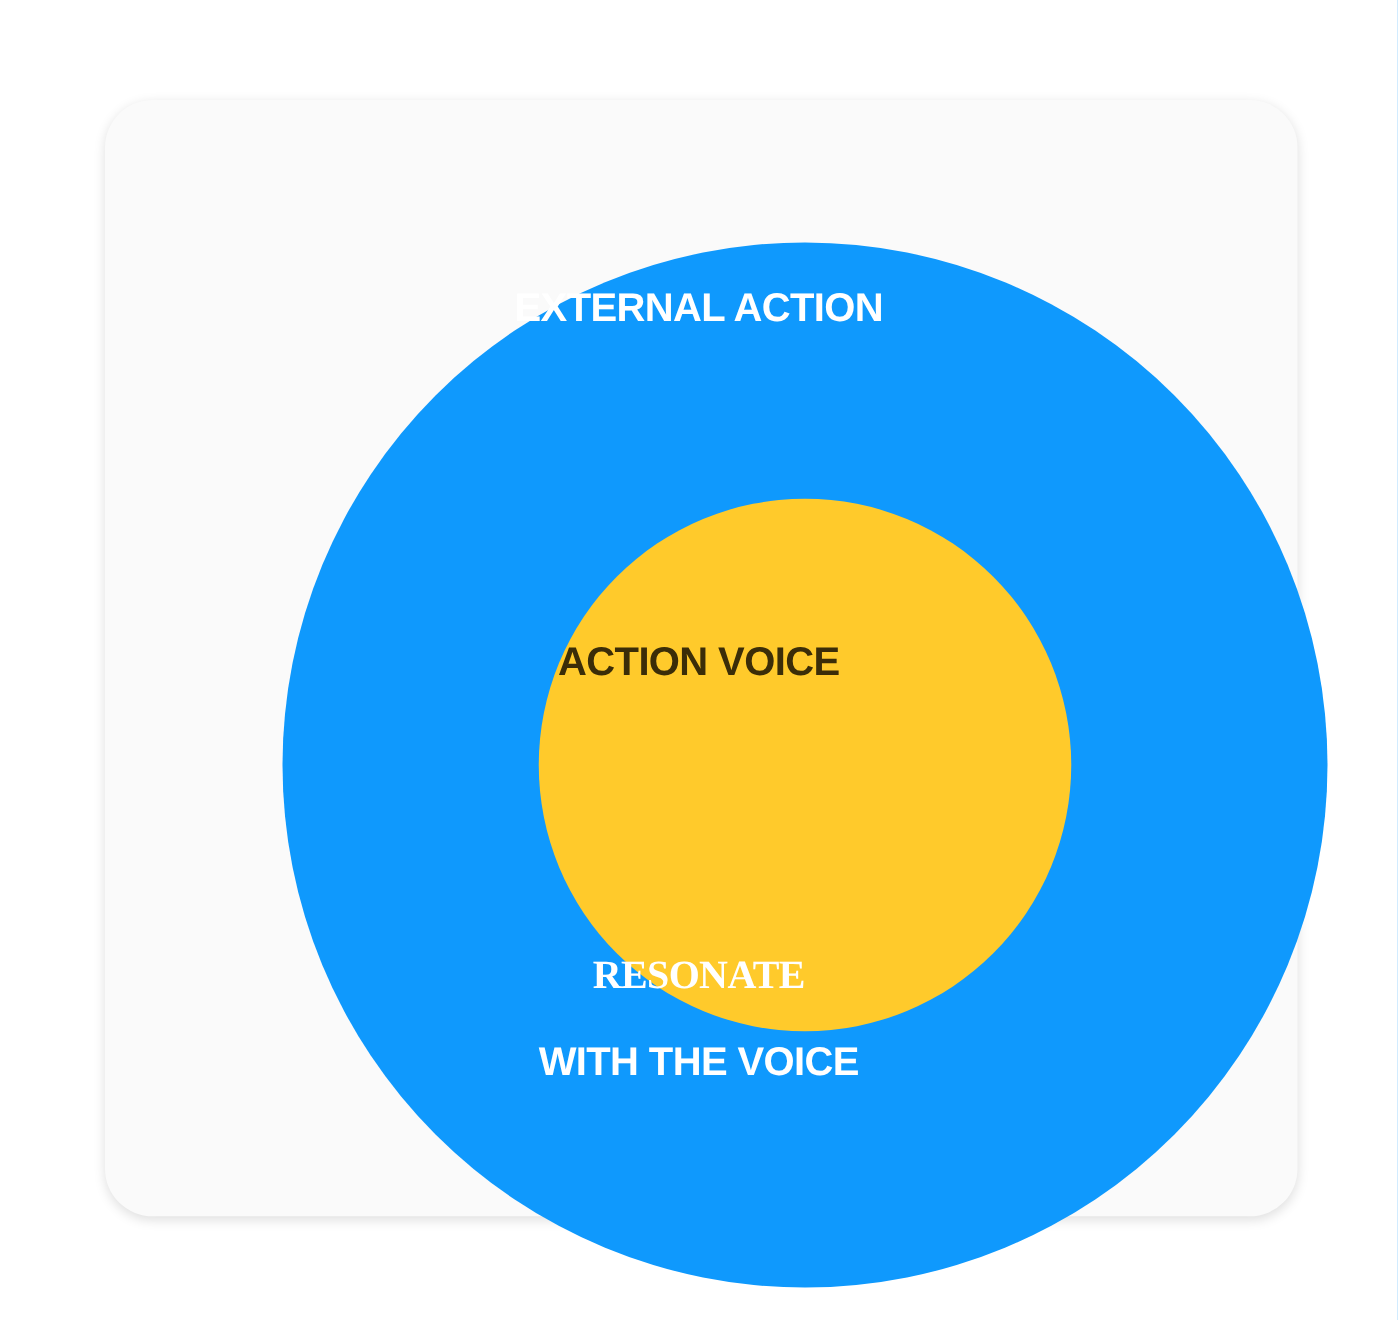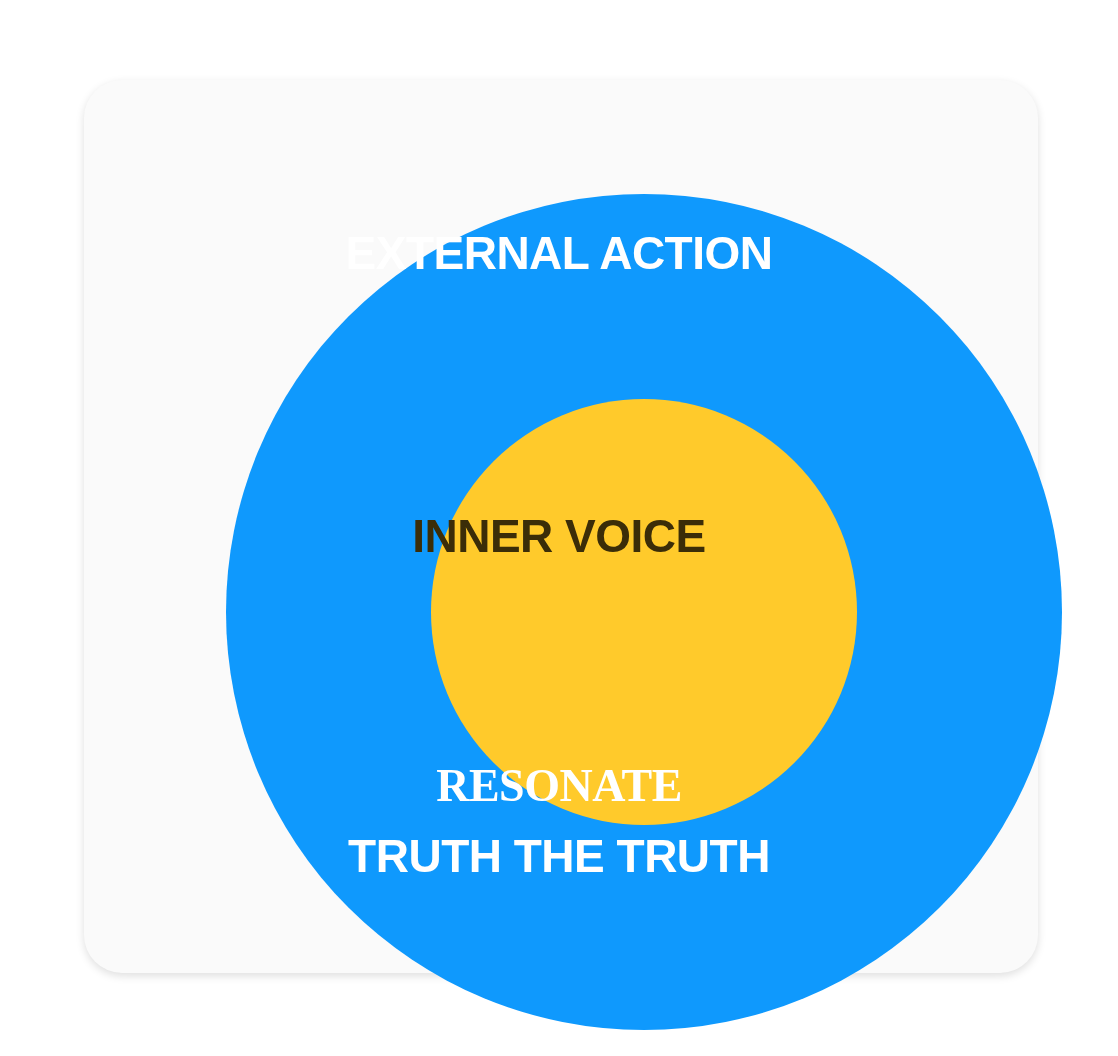--- a/index.html
+++ b/index.html
@@ -41,21 +41,21 @@
     top: 319px;
     width: 426px;
     height: 426px;
     background: var(--inner-circle, #ffca2b);
   }
   .label {
     position: absolute;
     left: 0;
     width: 1118px;
     text-align: center;
-    font-size: 46px;
+    font-size: 32px;
     font-weight: 600;
     letter-spacing: -0.5px;
     line-height: 1;
     white-space: nowrap;
     user-select: none;
   }
   .label-outer {
     color: var(--outer-text, #ffffff);
   }
   .label-inner {
@@ -70,18 +70,18 @@
 <body>
 
 <div class="stage">
   <div class="card">
     <div class="circle circle-outer"></div>
     <div class="circle circle-inner"></div>
   </div>
 
   <div class="label label-outer label-top">EXTERNAL ACTION</div>
 
-  <div class="label label-inner label-center">INNER VOICE</div>
+  <div class="label label-inner label-center">ACTION VOICE</div>
 
   <div class="label label-outer label-bottom-1">RESONATE</div>
 
-  <div class="label label-outer label-bottom-2">TRUTH THE TRUTH</div>
+  <div class="label label-outer label-bottom-2">WITH THE VOICE</div>
 </div>
 
 </body></html>

